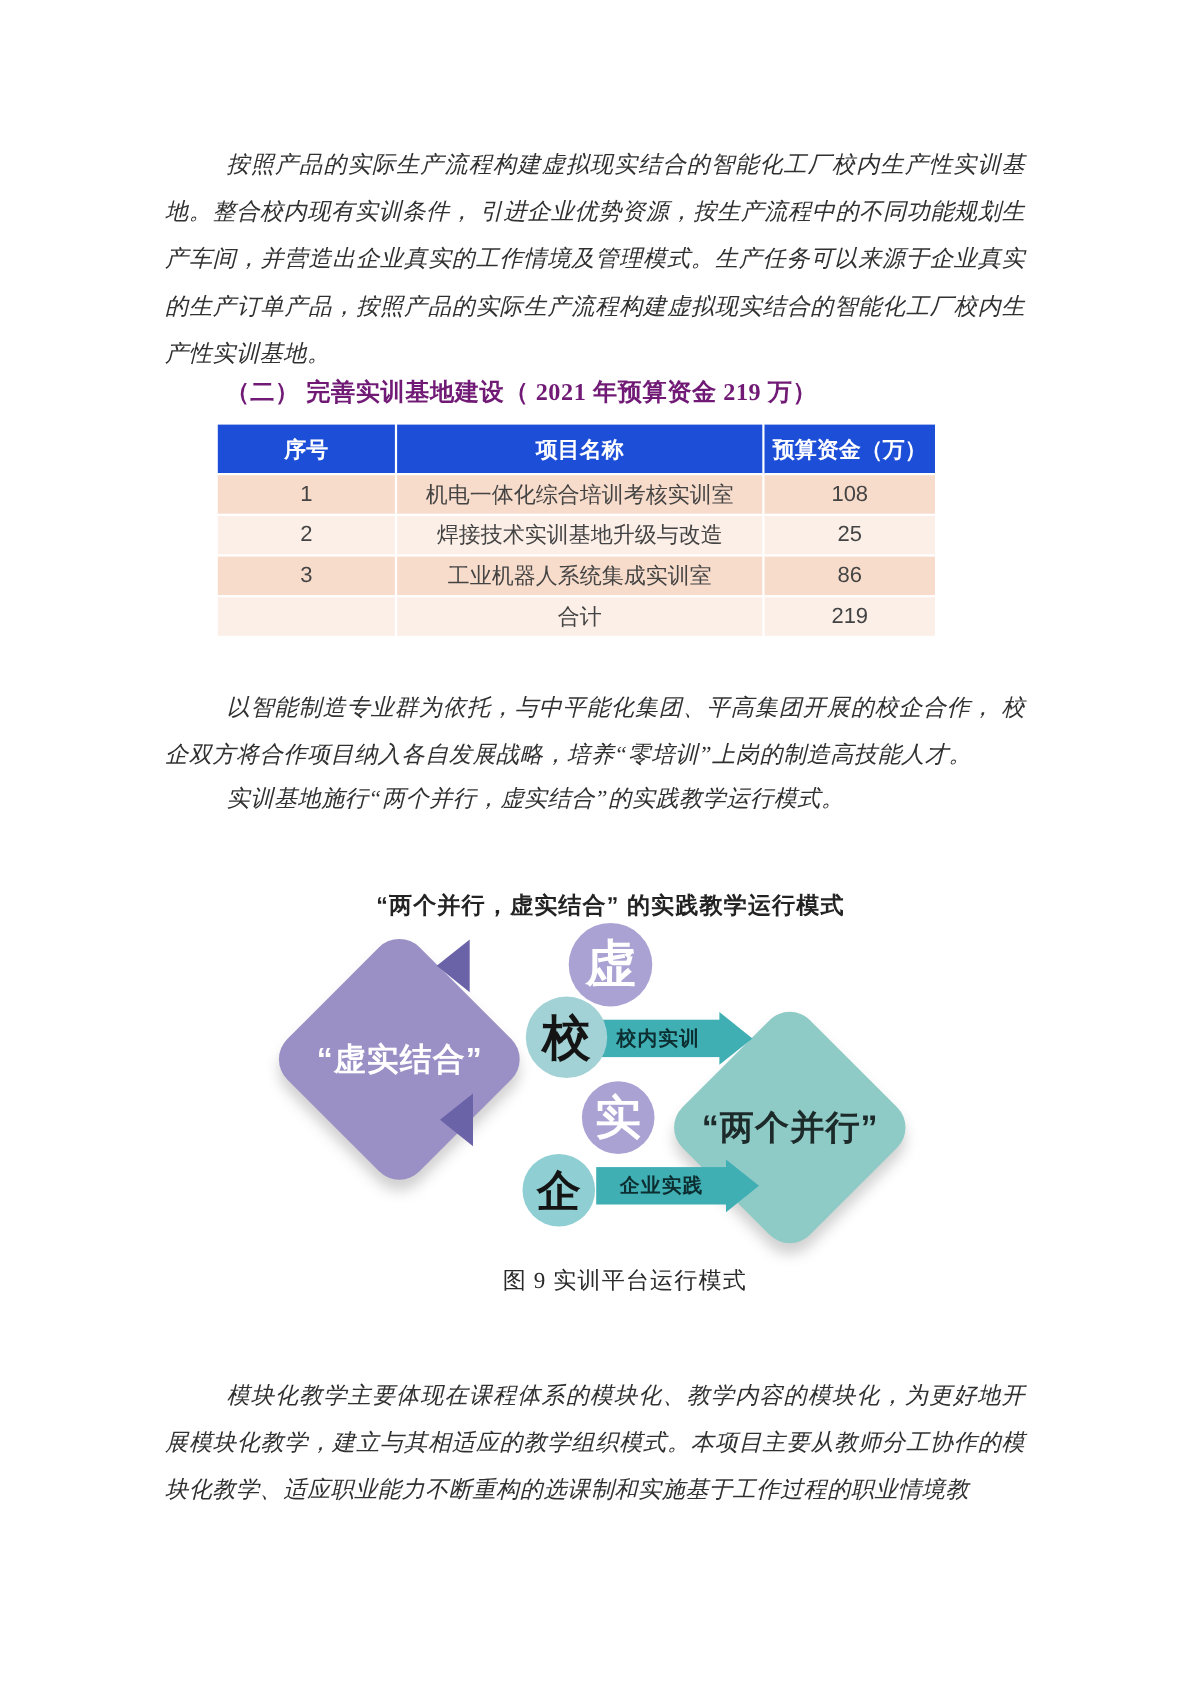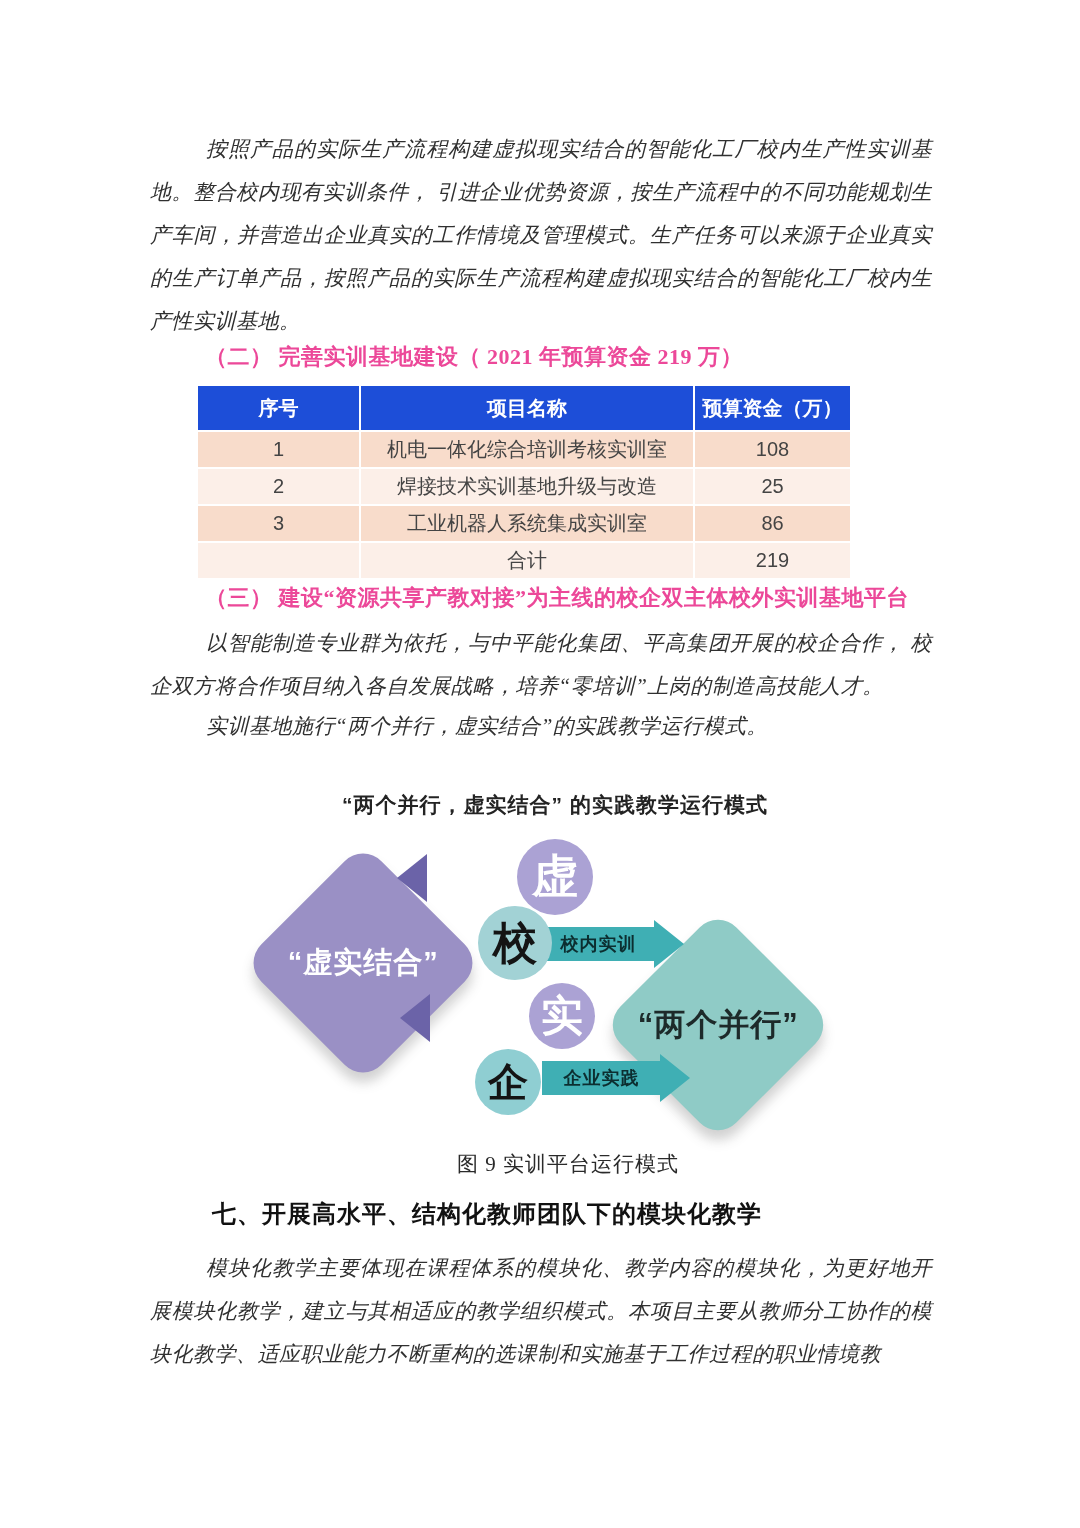--- a/index.html
+++ b/index.html
@@ -7,21 +7,21 @@
     position:relative;width:1080px;height:1528px;background:#ffffff;overflow:hidden;
     font-family:"Liberation Serif","DejaVu Serif",serif;color:#2e2e2e;
   }
   .body-text{
     position:absolute;left:150px;width:782px;margin:0;
     font-size:21px;line-height:43px;text-align:justify;text-indent:56px;
     letter-spacing:0.5px;color:#303030;font-style:italic;
   }
   .sec-heading{
     position:absolute;left:150px;width:800px;margin:0;
-    font-size:22px;font-weight:bold;color:#ec4899;letter-spacing:0.5px;
+    font-size:22px;font-weight:bold;color:#701a75;letter-spacing:0.5px;
     padding-left:55px;white-space:nowrap;
   }
   .big-heading{
     position:absolute;left:212px;margin:0;
     font-size:24px;font-weight:bold;color:#111;letter-spacing:1px;white-space:nowrap;
   }
   
   .budget-table{
     position:absolute;left:196px;top:384px;width:654px;
     border-collapse:collapse;table-layout:fixed;
@@ -36,21 +36,21 @@
   }
   .budget-table td{
     height:33px;border:2px solid #ffffff;text-align:center;
     font-size:20px;color:#444;
   }
   .budget-table tr.row-dark td{background:#F8DCCB;}
   .budget-table tr.row-light td{background:#FCEFE8;}
   
   .figure{position:absolute;left:230px;top:785px;width:650px;height:372px;}
   .fig-title{
-    position:absolute;top:6px;left:0;width:100%;text-align:center;
+    position:absolute;top:24px;left:0;width:100%;text-align:center;
     font-family:"Liberation Sans","DejaVu Sans",sans-serif;
     font-size:21px;font-weight:bold;color:#232323;letter-spacing:1px;
   }
   .diamond{
     position:absolute;transform:rotate(45deg);
     display:flex;align-items:center;justify-content:center;
     box-shadow:7px 7px 12px rgba(90,90,90,0.28);
   }
   .diamond>span{
     transform:rotate(-45deg);white-space:nowrap;font-weight:bold;
@@ -144,21 +144,20 @@
         <td>86</td>
       </tr>
       <tr class="row-light">
         <td></td>
         <td>合计</td>
         <td>219</td>
       </tr>
     </tbody>
   </table>
 
-  <h3 id="h3" class="sec-heading">（三） 建设“资源共享产教对接”为主线的校企双主体校外实训基地平台</h3>
 
   <p id="p2" class="body-text">以智能制造专业群为依托，与中平能化集团、平高集团开展的校企合作， 校企双方将合作项目纳入各自发展战略，培养“零培训”上岗的制造高技能人才。</p>
   <p id="p3" class="body-text">实训基地施行“两个并行，虚实结合”的实践教学运行模式。</p>
 
   <div class="figure">
     <div class="fig-title">“两个并行，虚实结合” 的实践教学运行模式</div>
 
     <div class="diamond diamond-left">
       <span>“虚实结合”</span>
     </div>
@@ -184,18 +183,17 @@
     </div>
 
     <div class="circle circle-xu">虚</div>
     <div class="circle circle-xiao">校</div>
     <div class="circle circle-shi">实</div>
     <div class="circle circle-qi">企</div>
   </div>
 
   <p class="fig-caption">图 9 实训平台运行模式</p>
 
-  <h2 id="h7" class="big-heading">七、开展高水平、结构化教师团队下的模块化教学</h2>
 
   <p id="p4" class="body-text">模块化教学主要体现在课程体系的模块化、教学内容的模块化，为更好地开展模块化教学，建立与其相适应的教学组织模式。本项目主要从教师分工协作的模块化教学、适应职业能力不断重构的选课制和实施基于工作过程的职业情境教</p>
 
 
 </div>
 
 </body></html>

